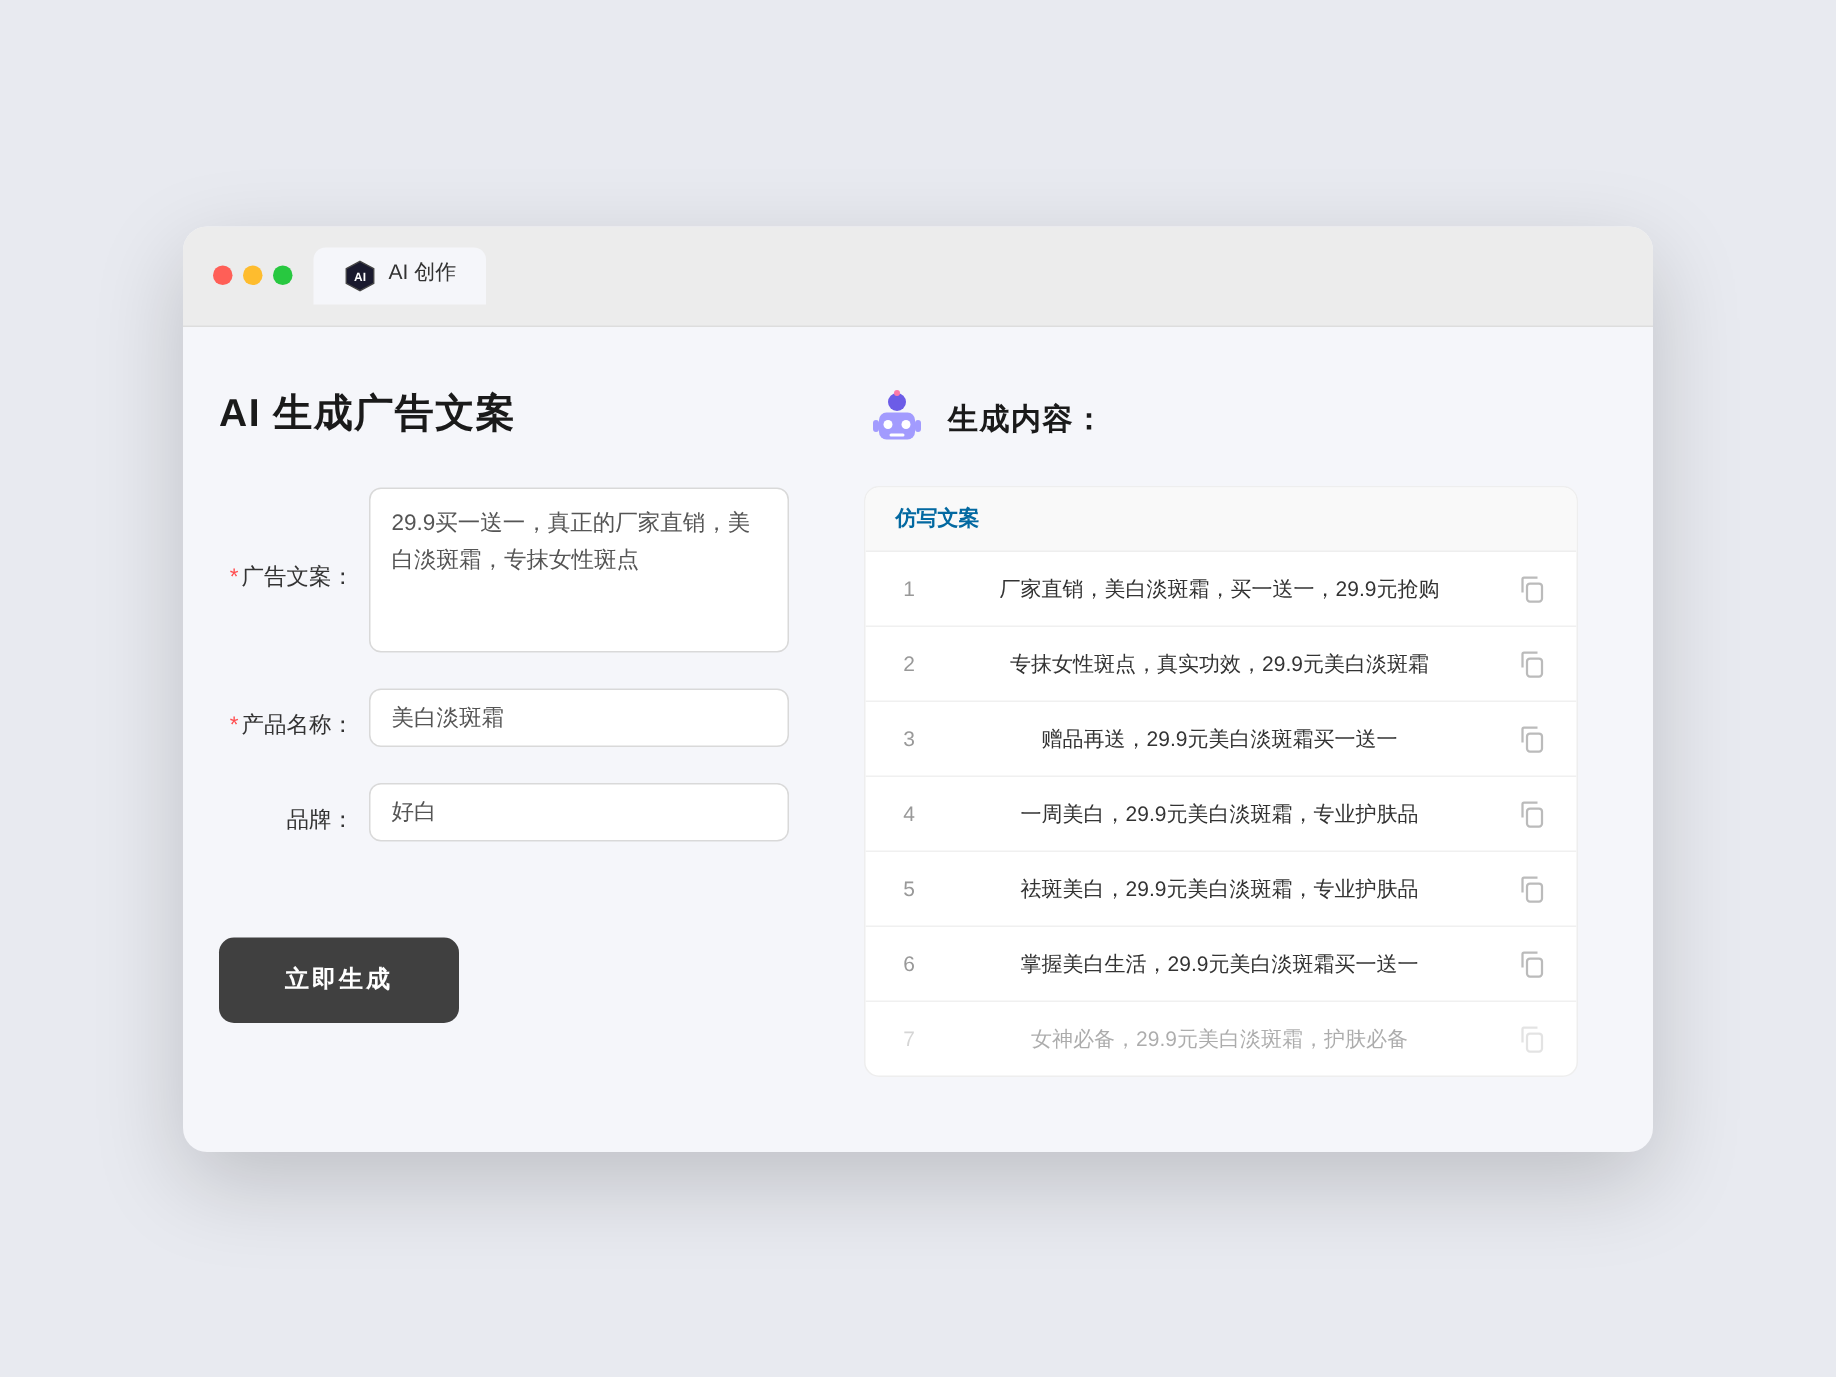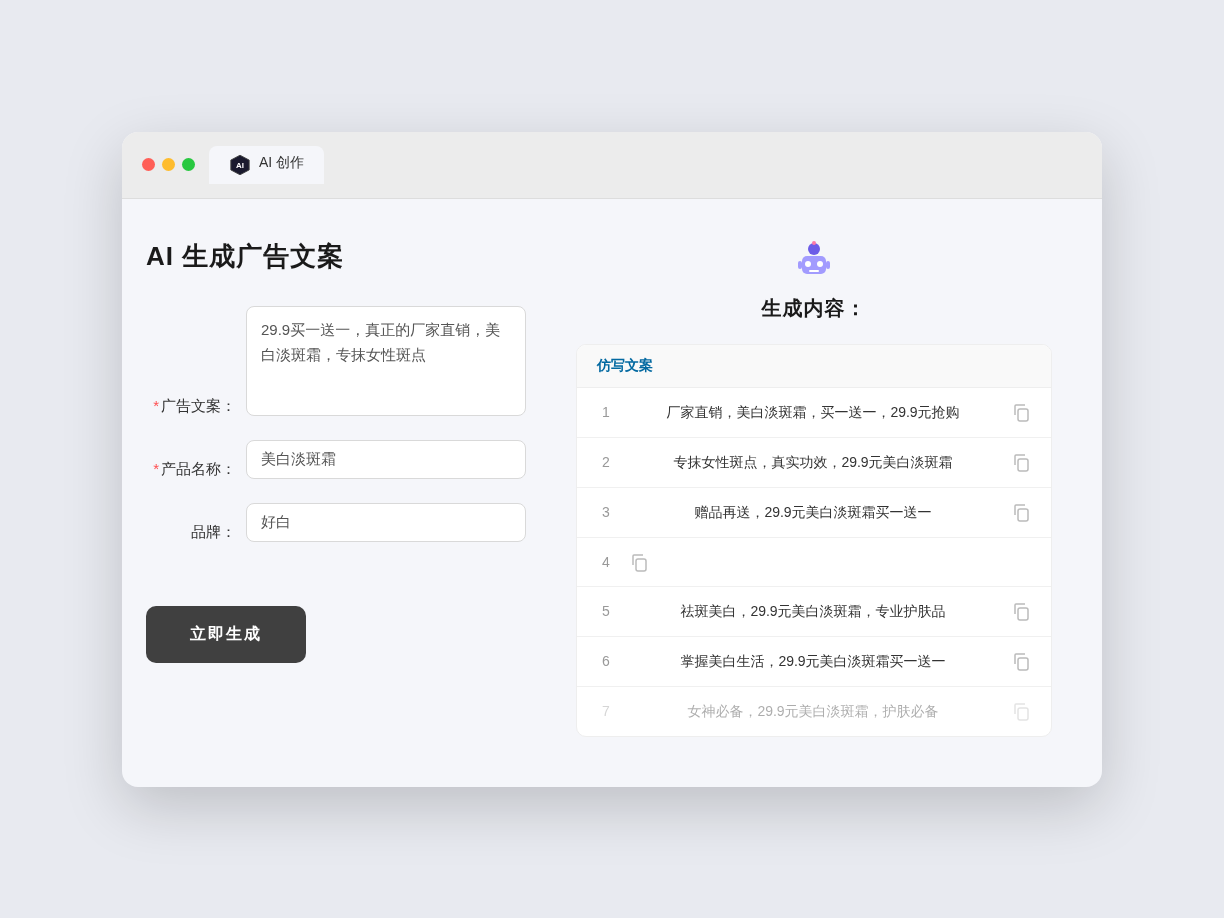--- a/index.html
+++ b/index.html
@@ -74,21 +74,21 @@
     .page-title {
       font-size: 26px;
       font-weight: 700;
       color: #1a1a1a;
       margin-bottom: 32px;
       letter-spacing: 1px;
     }
 
     .form-row {
       display: flex;
-      align-items: flex-end;
+      align-items: center;
       margin-bottom: 24px;
       gap: 10px;
     }
 
     .form-label {
       font-size: 15px;
       color: #333;
       white-space: nowrap;
       padding-top: 10px;
       min-width: 90px;
@@ -136,21 +136,20 @@
     .right-panel {
       flex: 1;
       min-width: 0;
     }
 
     .result-header {
       display: flex;
       align-items: center;
       gap: 12px;
       margin-bottom: 22px;
-      flex-direction: column;
     }
 
     .robot-icon {
       width: 44px;
       height: 44px;
     }
 
     .result-title {
       font-size: 20px;
       font-weight: 600;
@@ -306,20 +305,21 @@
           <span class="row-num">3</span>
           <span class="row-text">赠品再送，29.9元美白淡斑霜买一送一</span>
           <svg class="copy-icon" viewBox="0 0 20 20" fill="none" stroke="currentColor" stroke-width="1.5">
             <rect x="7" y="7" width="10" height="12" rx="2"></rect>
             <path d="M4 13V4a1 1 0 011-1h9"></path>
           </svg>
         </div>
 
         <div class="table-row">
           <span class="row-num">4</span>
+          <span class="row-text">一周美白，29.9元美白淡斑霜，专业护肤品</span>
           <svg class="copy-icon" viewBox="0 0 20 20" fill="none" stroke="currentColor" stroke-width="1.5">
             <rect x="7" y="7" width="10" height="12" rx="2"></rect>
             <path d="M4 13V4a1 1 0 011-1h9"></path>
           </svg>
         </div>
 
         <div class="table-row">
           <span class="row-num">5</span>
           <span class="row-text">祛斑美白，29.9元美白淡斑霜，专业护肤品</span>
           <svg class="copy-icon" viewBox="0 0 20 20" fill="none" stroke="currentColor" stroke-width="1.5">

